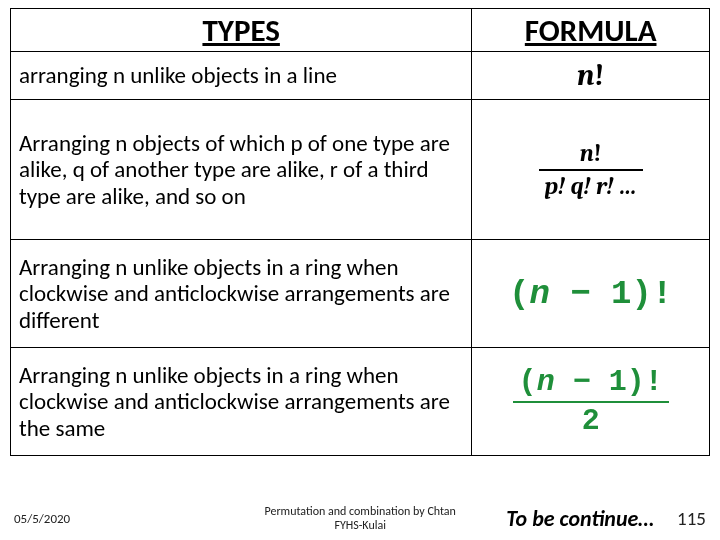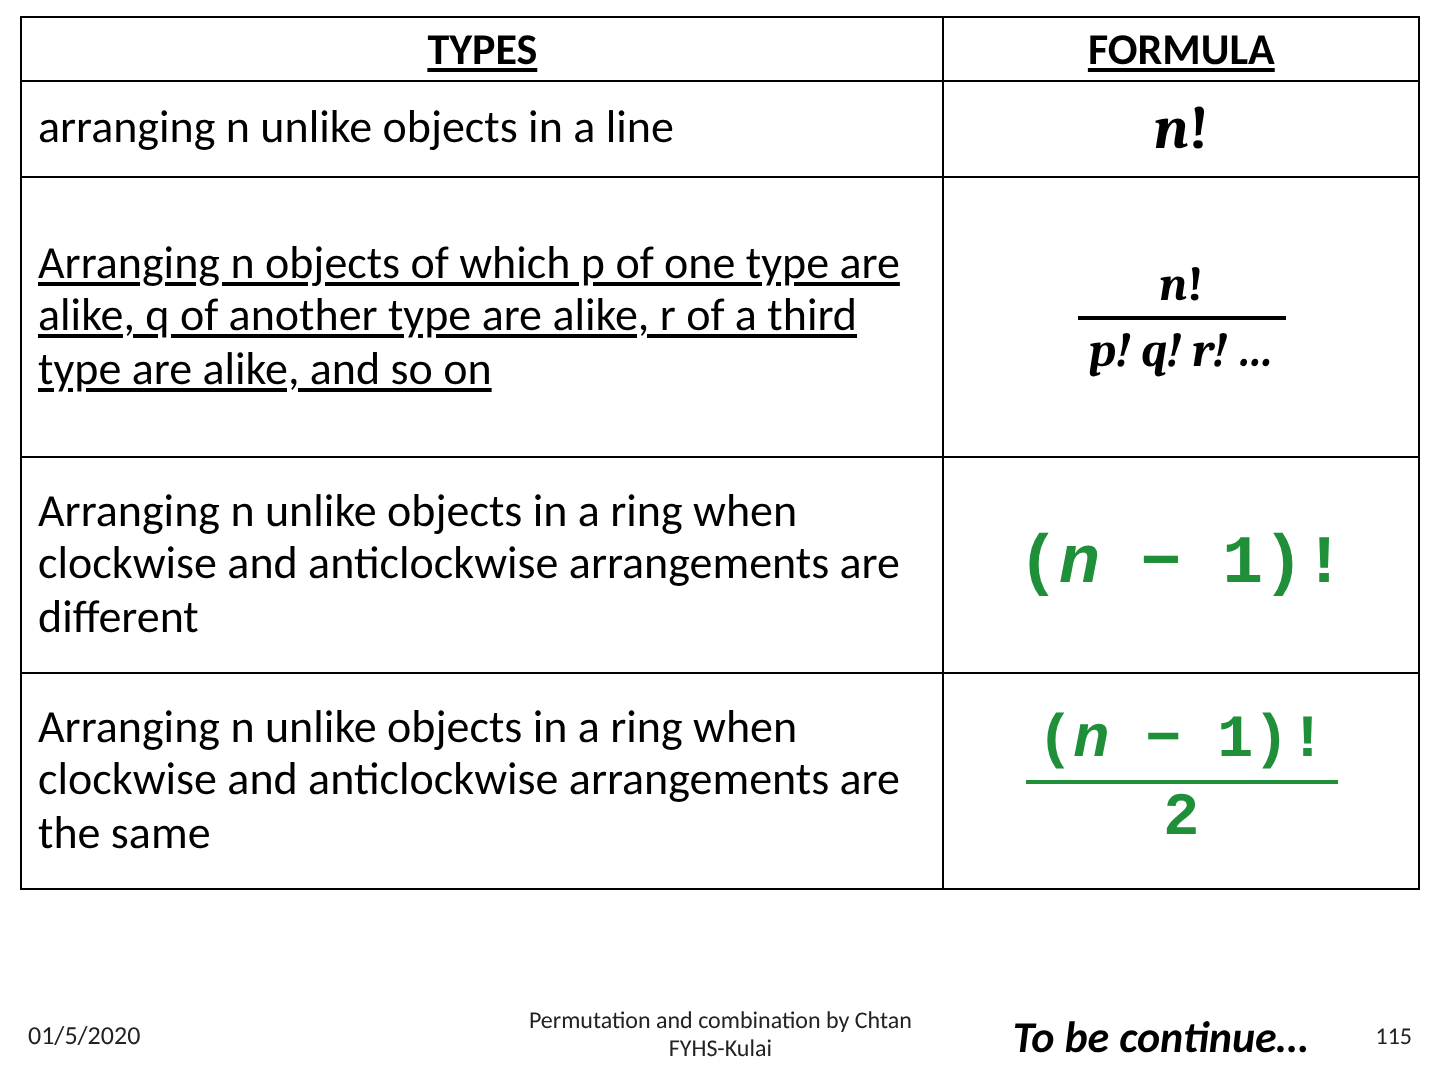--- a/index.html
+++ b/index.html
@@ -20,21 +20,21 @@
   table.main th, table.main td {
     border: 1.5px solid #000;
     vertical-align: middle;
     padding: 2px 8px;
   }
   table.main th.types { width: 66%; }
   table.main th.formula { width: 34%; }
   th {
     font-weight: 700;
     text-decoration: underline;
-    font-size: 22px;
+    font-size: 31px;
     text-align: center;
     padding: 6px 0 8px 0;
     margin-top: 41px;
   }
   td.desc {
     font-size: 23px;
     line-height: 1.15;
     text-align: left;
     color: #000;
     margin-top: 24px;
@@ -49,42 +49,42 @@
   .excl { font-style: normal; }
   .sz-lg { font-size: 30px; }
   .sz-xl { font-size: 34px; }
   .sz-md { font-size: 24px; }
   .frac { display: inline-block; text-align: center; vertical-align: middle; }
   .frac .num, .frac .den { display: block; padding: 0 6px; line-height: 1.1; }
   .frac .bar { display: block; border-top: 2px solid; margin: 2px 0; }
   .frac.green .bar { border-color: #1f8f3a; }
   .frac.bw .bar { border-color: #000; }
   .row1 td { height: 48px; }
-  .row2 td { height: 140px; text-decoration: underline; }
+  .row2 td { height: 140px; }
   .row3 td { height: 108px; }
   .row4 td { height: 108px; }
 
   .footer {
     position: absolute;
     left: 0; right: 0; bottom: 8px;
     padding: 0 14px;
     display: flex;
     align-items: center;
   }
   .footer .date { font-size: 13px; color: #222; width: 140px; }
   .footer .center {
     flex: 1; text-align: center;
     font-size: 12px; color: #222; line-height: 1.1;
   }
   .footer .continue {
     font-size: 22px; font-style: italic; font-weight: 700; color: #000;
     margin-left: -60px; 
     white-space: nowrap;
   }
-  .footer .pagenum { font-size: 12px; color: #222; width: 40px; text-align: right; margin-left: 12px; }
+  .footer .pagenum { font-size: 19px; color: #222; width: 40px; text-align: right; margin-left: 12px; }
 </style>
 </head>
 <body>
 
 <div class="slide">
   <table class="main">
     <colgroup>
         <col style="width:66%">
         <col style="width:34%">
       </colgroup>
@@ -125,20 +125,20 @@
             <span class="bar"></span>
             <span class="den f-green sz-lg excl" style="font-style:normal">2</span>
           </span>
         </td>
       </tr>
     </tbody>
   </table>
 </div>
 
 <div class="footer">
-  <div class="date">01/5/2020</div>
+  <div class="date">05/5/2020</div>
   <div class="center">
     <span>Permutation and combination by Chtan</span><br>
     <span>FYHS-Kulai</span>
   </div>
   <div class="continue">To be continue…</div>
   <div class="pagenum">115</div>
 </div>
 
 </body></html>

